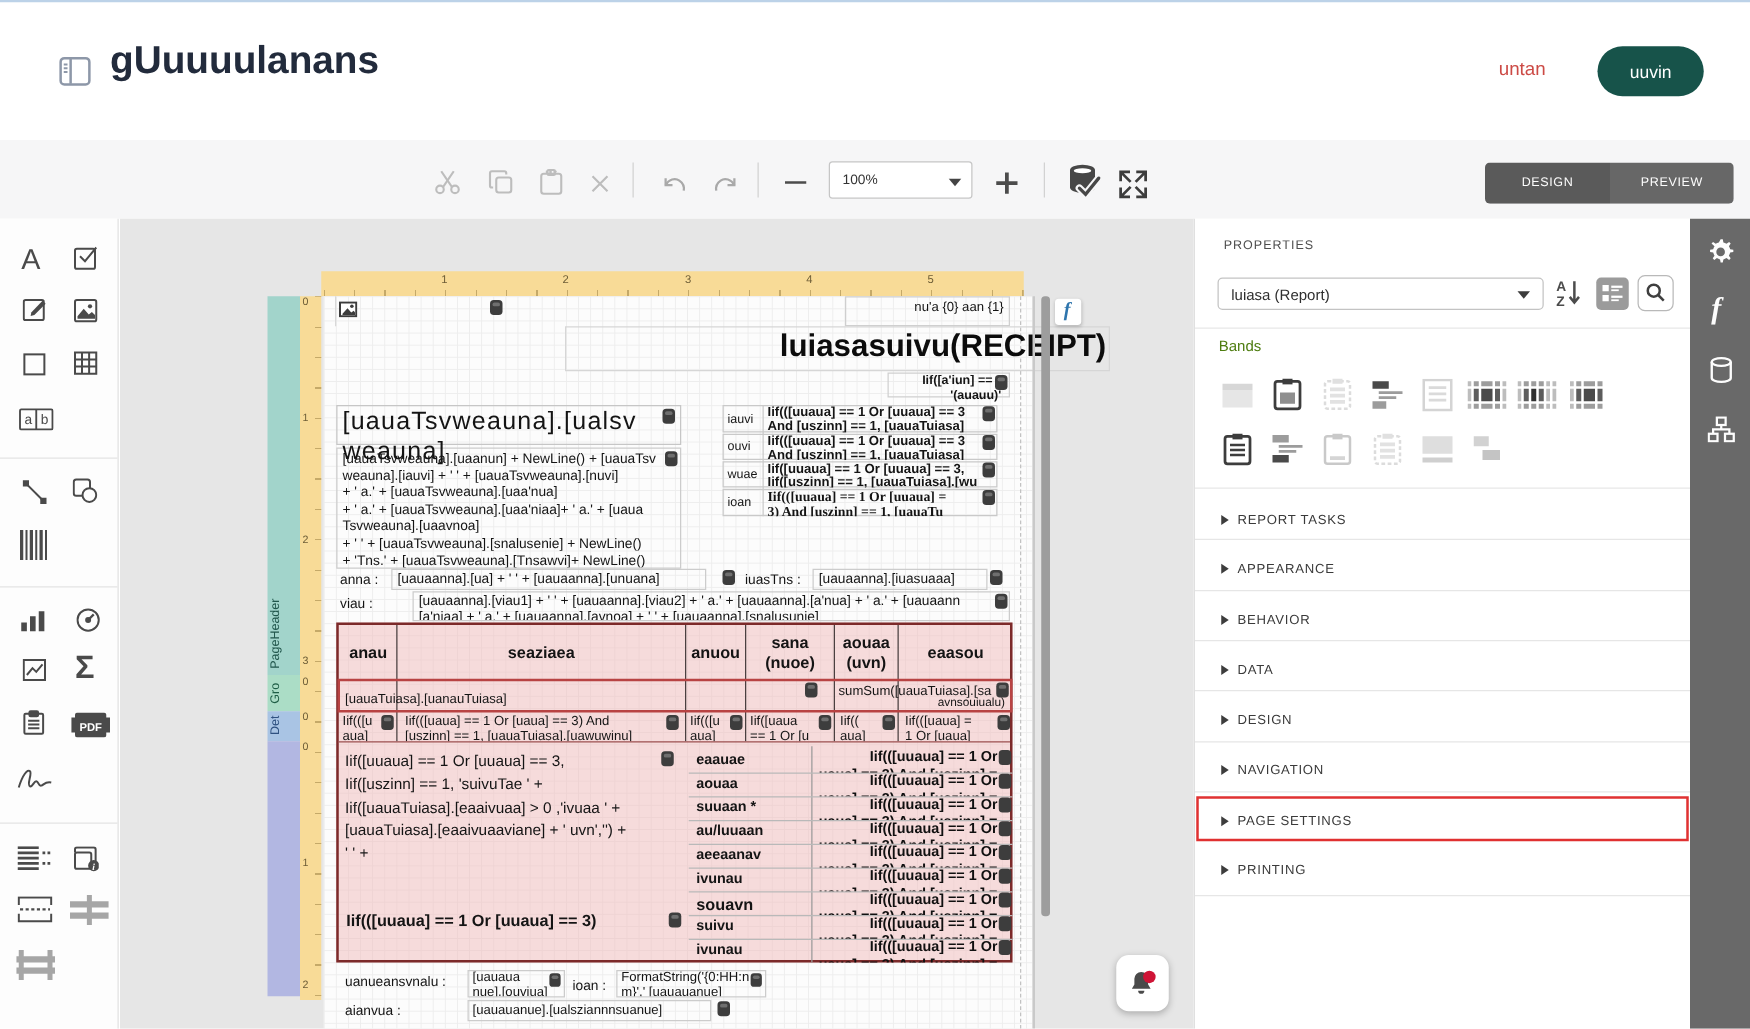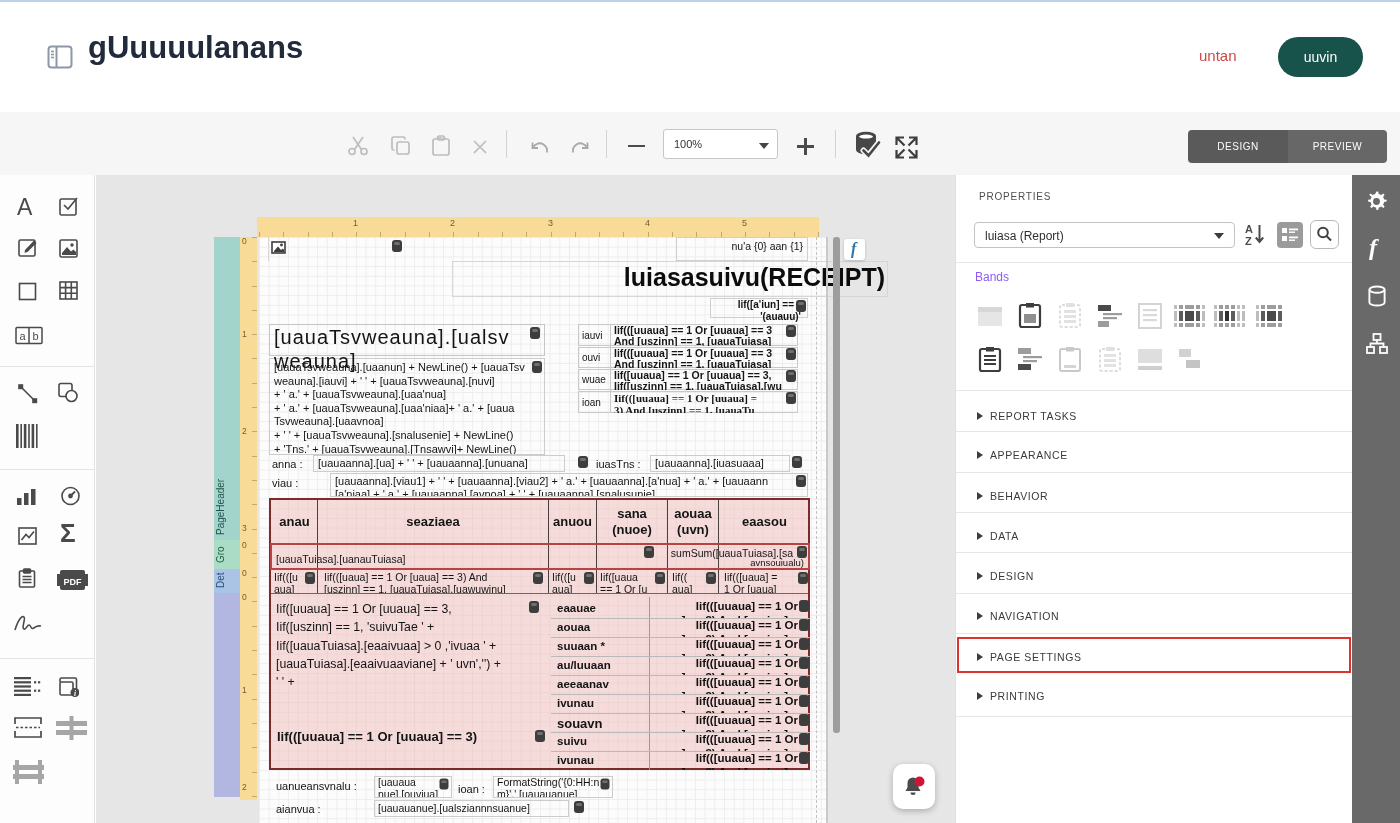--- a/index.html
+++ b/index.html
@@ -507,21 +507,21 @@
           <rect x="12" y="17.5" width="6" height="1.4"></rect>
       </svg>
     </div>
     <div class="abs" style="left:354px;top:45px;width:29px;height:29px;background:#fff;border:1px solid #b9b9b9;border-radius:6px;">
       <svg width="27" height="27" viewBox="0 0 27 27" stroke="#3f3f3f" fill="none" stroke-width="2">
         <circle cx="12" cy="11.5" r="4.8"></circle>
           <path d="M15.5 15 L20 19.5"></path>
       </svg>
     </div>
     <div class="abs" style="left:0px;top:87px;width:397px;height:1px;background:#e8e8e8;"></div>
-    <div class="abs" style="left:19px;top:95px;font-size:12px;color:#8b5cf6;">Bands</div>
+    <div class="abs" style="left:19px;top:95px;font-size:12px;color:#4d7c0f;">Bands</div>
     <div class="abs" id="bands1" style="left:0;top:0;">
       <svg class="bi" style="left:21px;top:128px">
           <rect x="1" y="4" width="24" height="5" fill="#d7d7d7"></rect>
           <rect x="1" y="9" width="24" height="14" fill="#e6e6e6"></rect>
         </svg>
       <svg class="bi" style="left:61px;top:127px">
           <rect x="3" y="3" width="20" height="22" rx="2" fill="none" stroke="#3d3d3d" stroke-width="2.2"></rect>
           <rect x="9" y="1" width="8" height="4.5" fill="#3d3d3d"></rect>
           <rect x="7" y="12" width="12" height="9" fill="#8f8f8f"></rect>
         </svg>

